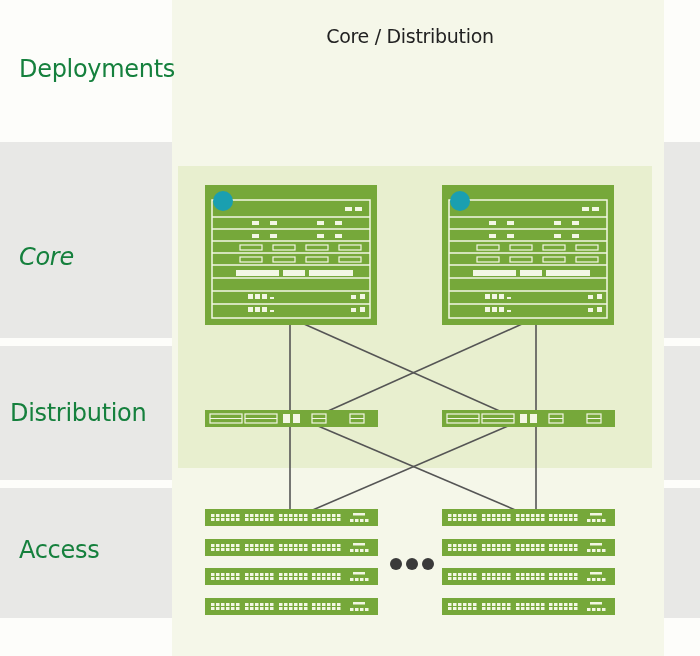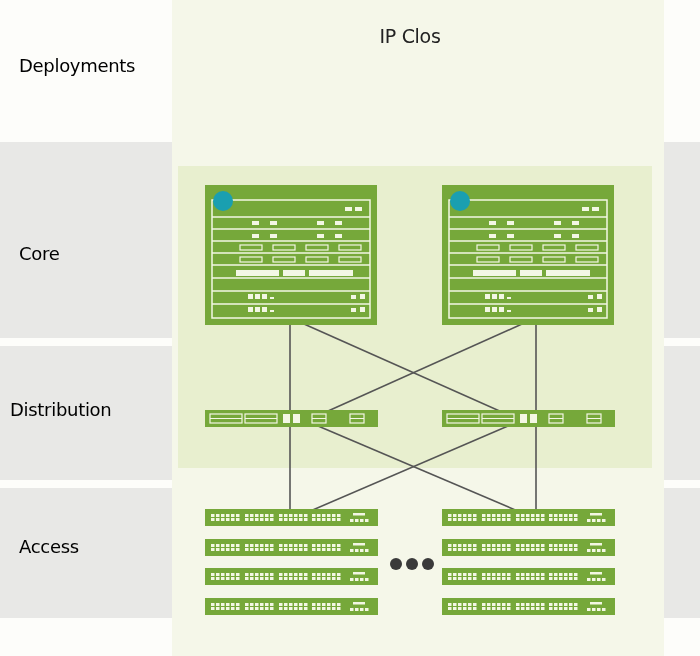--- a/index.html
+++ b/index.html
@@ -1,18 +1,18 @@
 <!DOCTYPE html>
 <html><head>
 <meta charset="utf-8">
 <style>
   html, body { margin: 0; padding: 0; }
   body { width: 700px; height: 656px; background: #fdfdfa; position: relative; overflow: hidden; font-family: "DejaVu Sans", sans-serif; }
   .band { position: absolute; background: #e8e8e6; }
-  .label { position: absolute; font-size: 18px; color: #000000; letter-spacing: -0.3px; }
+  .label { position: absolute; font-size: 24px; color: #15803d; letter-spacing: -0.3px; }
   #col { position: absolute; left: 172px; top: 0; width: 492px; height: 656px; background: #f5f7e9; }
   #zone { position: absolute; left: 178px; top: 166px; width: 474px; height: 302px; background: #e8efcf; }
   #title { position: absolute; left: 230px; top: 22px; width: 360px; text-align: center; font-size: 19px; line-height: 28px; color: #222; letter-spacing: -0.3px; }
   #title div { white-space: nowrap; }
   svg#net { position: absolute; left: 0; top: 0; }
 </style>
 </head>
 <body>
 
 <div class="band" style="left:0;top:0;width:172px;height:140px;background:#fdfdfa;"></div>
@@ -21,26 +21,26 @@
 <div class="band" style="left:0;top:488px;width:172px;height:130px;"></div>
 
 <div class="band" style="left:664px;top:142px;width:36px;height:196px;"></div>
 <div class="band" style="left:664px;top:346px;width:36px;height:134px;"></div>
 <div class="band" style="left:664px;top:488px;width:36px;height:130px;"></div>
 
 <div id="col"></div>
 <div id="zone"></div>
 
 <div class="label" style="left:19px;top:55px;">Deployments</div>
-<div class="label" style="left:19px;top:243px;">Core</div>
+<div class="label" style="left:19px;top:243px;font-style:italic;">Core</div>
 <div class="label" style="left:10px;top:399px;">Distribution</div>
 <div class="label" style="left:19px;top:536px;">Access</div>
 
 <div id="title">
-  <div>IP Clos</div>
+  <div>Core / Distribution</div>
 </div>
 
 <svg id="net" width="700" height="656">
   <g id="links">
       <line x1="290" y1="324" x2="290" y2="420" stroke="#555555" stroke-width="1.6"></line>
       <line x1="304" y1="324" x2="520" y2="420" stroke="#555555" stroke-width="1.6"></line>
       <line x1="522" y1="324" x2="308" y2="420" stroke="#555555" stroke-width="1.6"></line>
       <line x1="536" y1="324" x2="536" y2="420" stroke="#555555" stroke-width="1.6"></line>
       <line x1="290" y1="420" x2="290" y2="512" stroke="#555555" stroke-width="1.6"></line>
       <line x1="304" y1="420" x2="520" y2="512" stroke="#555555" stroke-width="1.6"></line>

